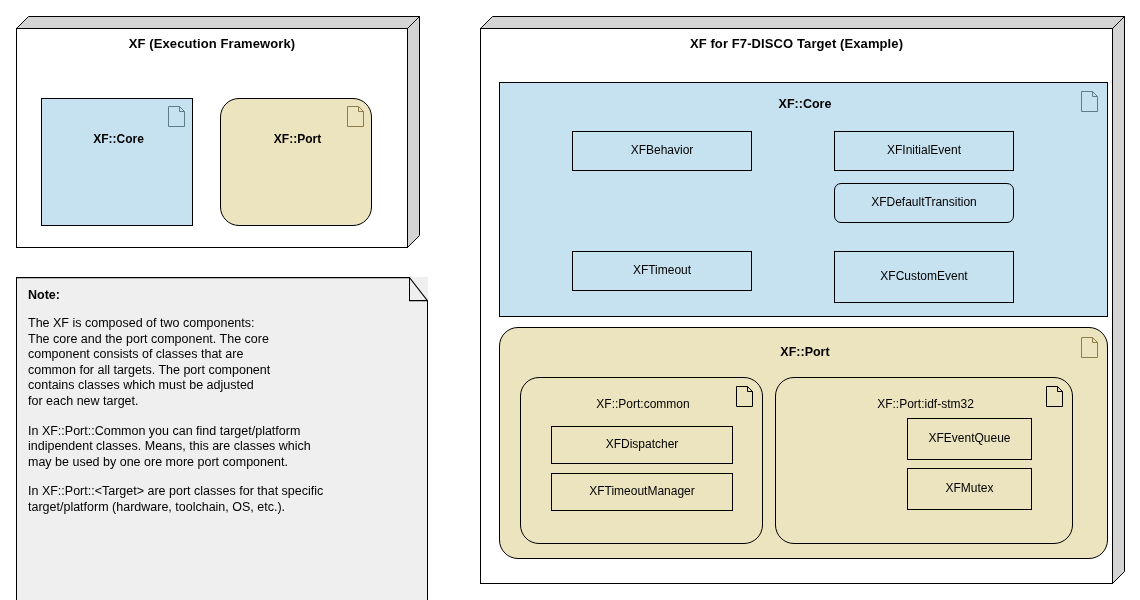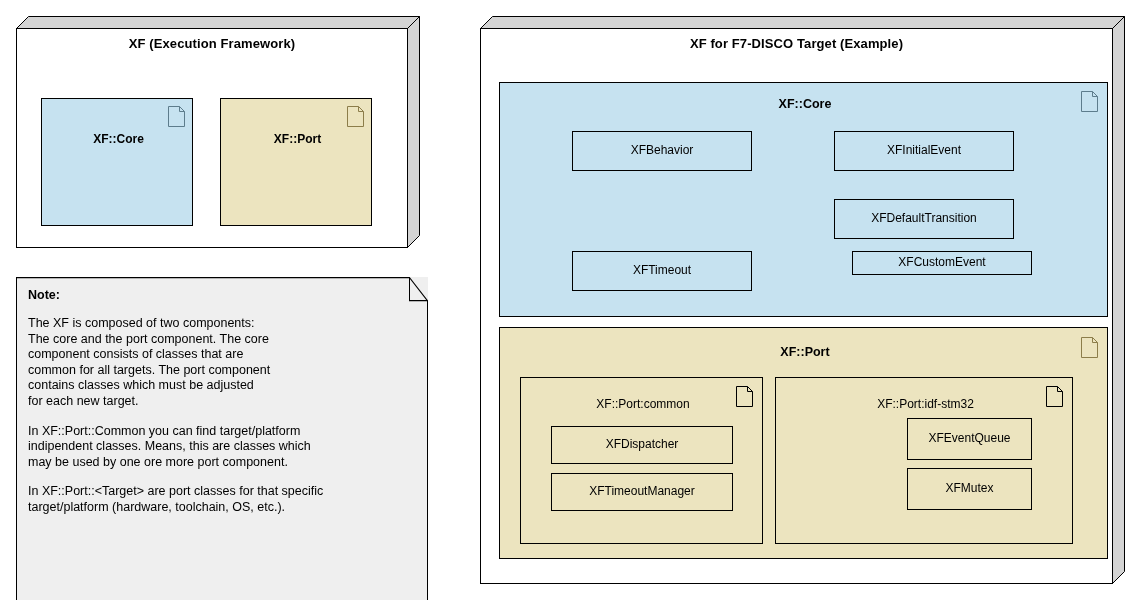--- a/index.html
+++ b/index.html
@@ -65,21 +65,21 @@
   }
   .component > .comp-label {
     position: absolute;
     left: 3px;
     right: 0;
     text-align: center;
     font-weight: bold;
     font-size: 12px;
   }
   .comp-blue { background: #c6e2f0; }
-  .comp-tan  { background: #ece4bf; }
+  .comp-tan  { background: #ece4bf; border-radius: 19px; }
 
   
   .comp-icon {
     position: absolute;
     width: 17px;
     height: 21px;
   }
   .comp-icon svg { display: block; width: 100%; height: 100%; }
 
   
@@ -185,22 +185,22 @@
     justify-content: center;
     font-size: 12px;
     line-height: 1.1;
     text-align: center;
   }
 
   
   .cb-behavior  { left: 72px;  top: 48px;  width: 180px; height: 40px; }
   .cb-timeout   { left: 72px;  top: 168px; width: 180px; height: 40px; }
   .cb-initial   { left: 334px; top: 48px;  width: 180px; height: 40px; }
-  .cb-default   { left: 334px; top: 116px; width: 180px; height: 40px; }
-  .cb-custom    { left: 352px; top: 168px; width: 180px; height: 24px; }
+  .cb-default   { left: 334px; top: 100px; width: 180px; height: 40px; border-radius: 7px; }
+  .cb-custom    { left: 334px; top: 168px; width: 180px; height: 52px; }
 
   
   .cb-dispatcher { left: 30px; top: 48px;  width: 182px; height: 38px; }
   .cb-tmmanager  { left: 30px; top: 95px;  width: 182px; height: 38px; }
 
   
   .cb-xf         { left: 30px;  top: 60px; width: 75px;  height: 53px; }
   .cb-eventqueue { left: 131px; top: 40px; width: 125px; height: 42px; }
   .cb-mutex      { left: 131px; top: 90px; width: 125px; height: 42px; }
 </style>

